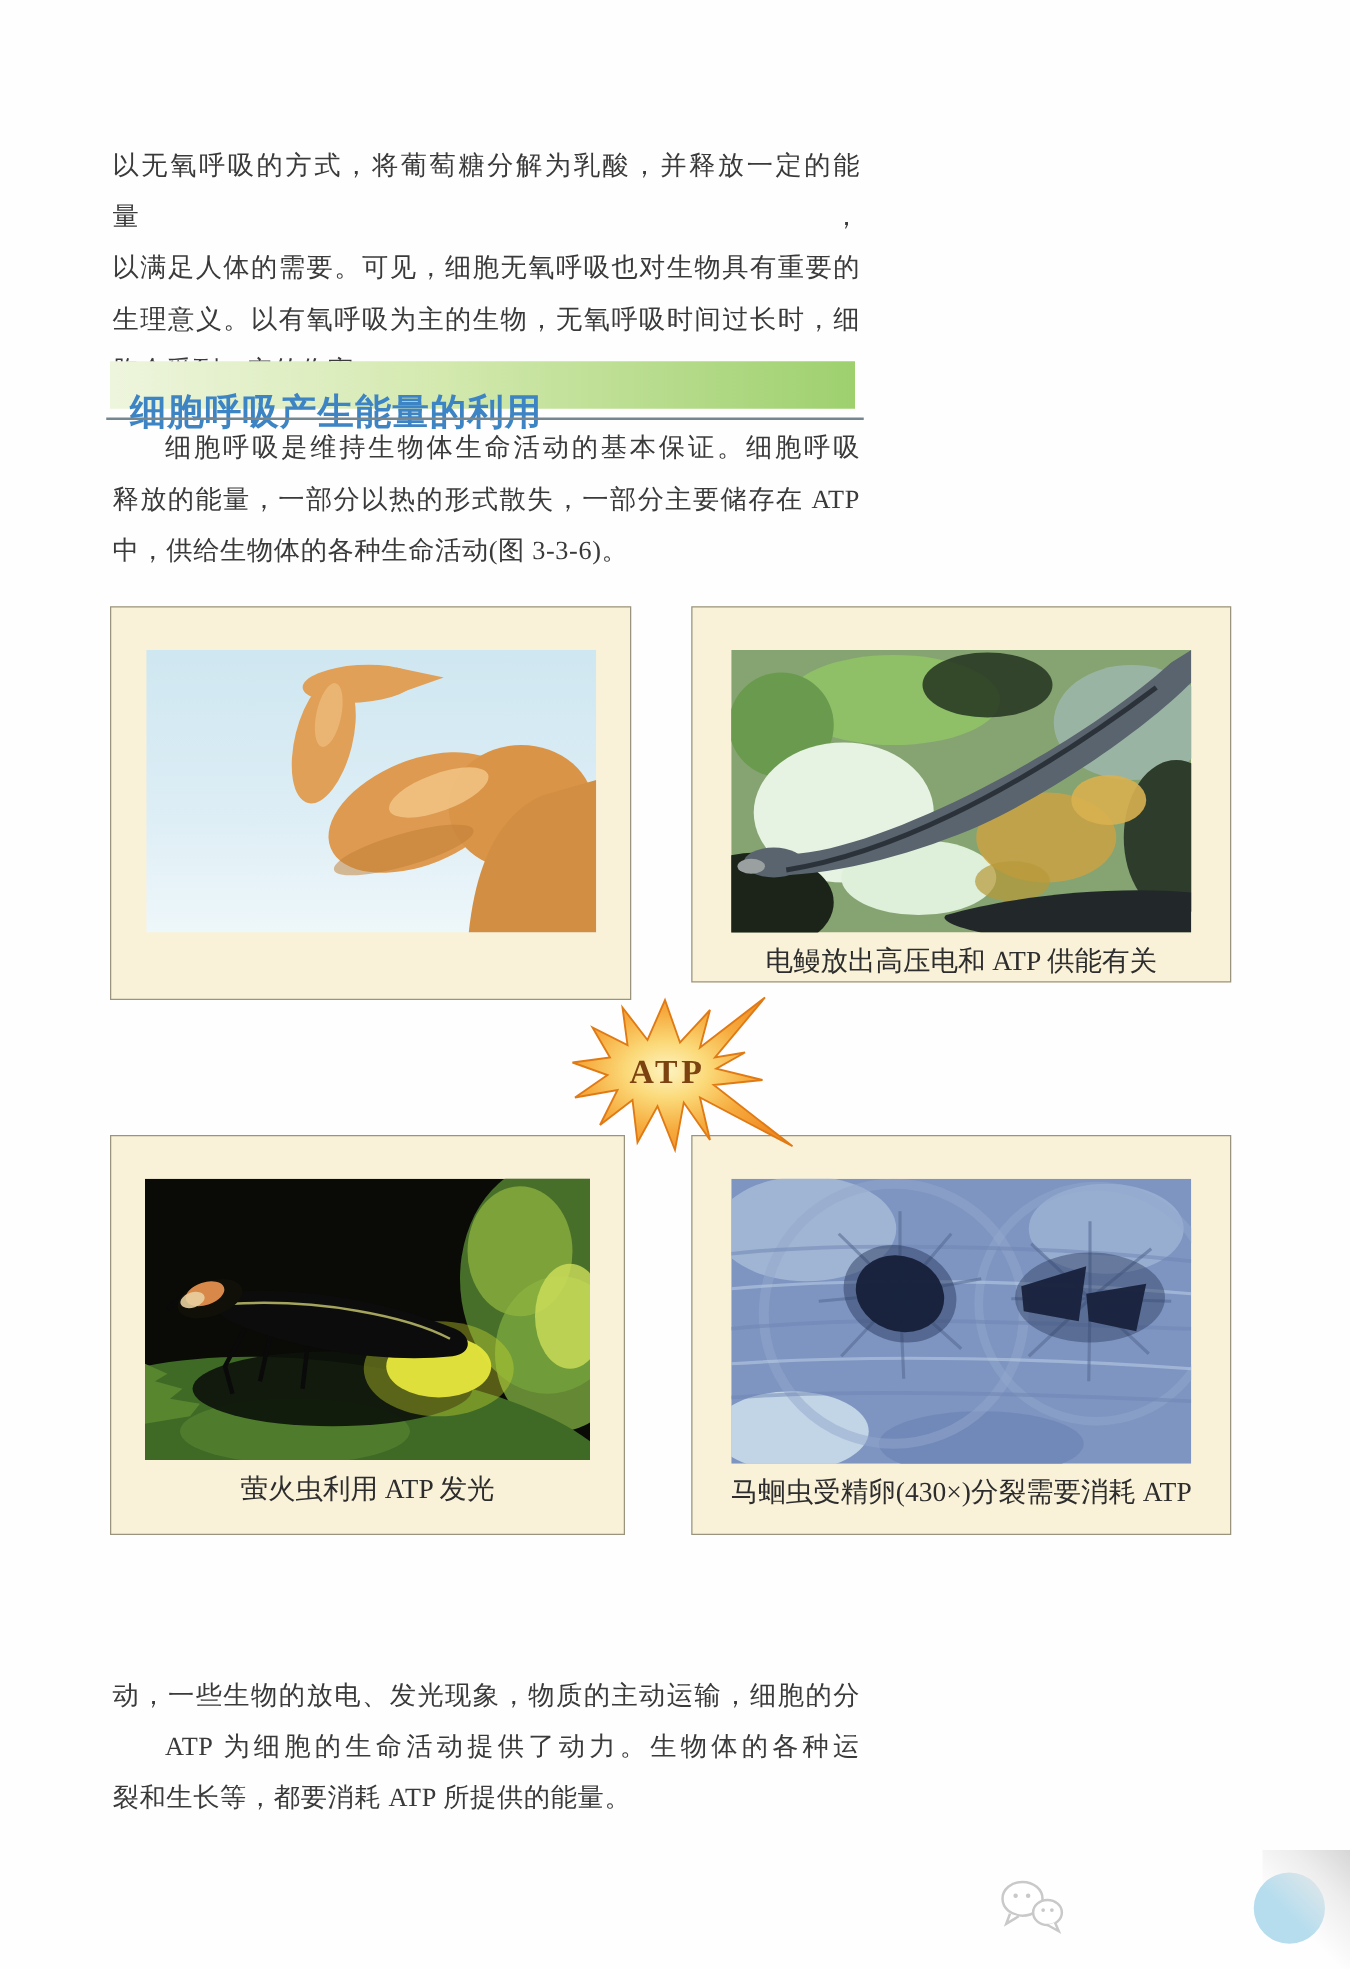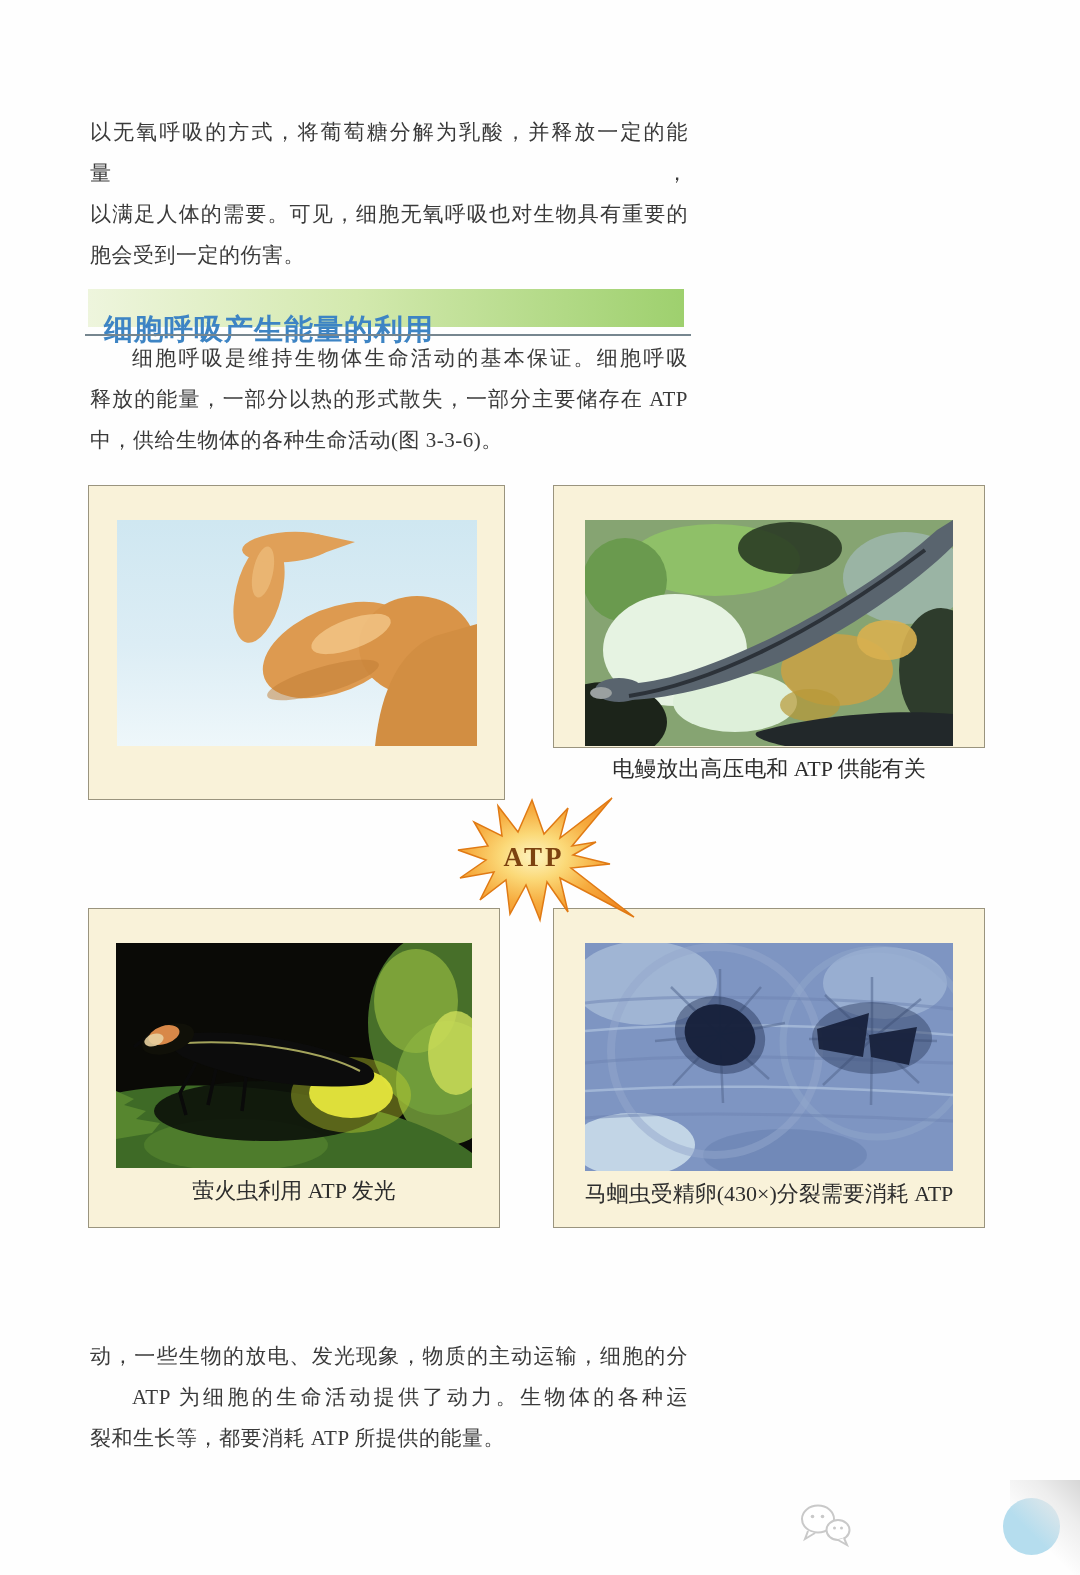--- a/index.html
+++ b/index.html
@@ -37,21 +37,21 @@
   .banner-rule {
     position:absolute; left:85px; top:334px; width:606px; height:2px;
     background:#76868f;
   }
 
   
   .card {
     position:absolute; background:#f9f2d9; border:1px solid #9a947e;
   }
   #card-muscle  { left:88px;  top:485px; width:417px; height:315px; }
-  #card-eel     { left:553px; top:485px; width:432px; height:263px; }
+  #card-eel     { left:553px; top:485px; width:432px; height:301px; }
   #card-firefly { left:88px;  top:908px; width:412px; height:320px; }
   #card-egg     { left:553px; top:908px; width:432px; height:320px; }
   .photo { display:block; margin:34px auto 9px; }
   .card-caption {
     text-align:center; font-size:22px; color:#2d2d2d; line-height:28px;
   }
 
   
   .atp { position:absolute; left:452px; top:792px; width:190px; height:135px; z-index:6; }
   .atp text {
@@ -87,20 +87,21 @@
   }
 </style>
 </head>
 <body>
 
 <div class="page">
 
   <div class="para" id="p1">
     <div class="bodyline jline">以无氧呼吸的方式，将葡萄糖分解为乳酸，并释放一定的能量，</div>
     <div class="bodyline jline">以满足人体的需要。可见，细胞无氧呼吸也对生物具有重要的</div>
+    <div class="bodyline jline">生理意义。以有氧呼吸为主的生物，无氧呼吸时间过长时，细</div>
     <div class="bodyline lline">胞会受到一定的伤害。</div>
   </div>
 
   <div class="banner">
     <span class="banner-title">细胞呼吸产生能量的利用</span>
   </div>
   <div class="banner-rule"></div>
 
   <div class="para" id="p2">
     <div class="bodyline jline indent">细胞呼吸是维持生物体生命活动的基本保证。细胞呼吸</div>

